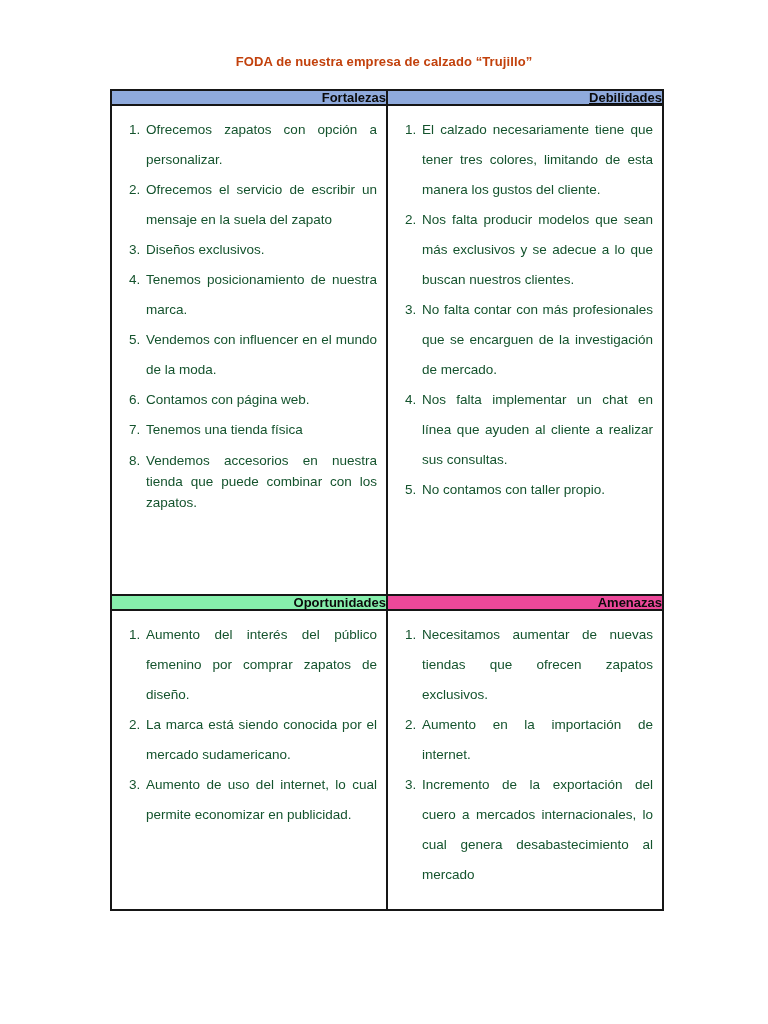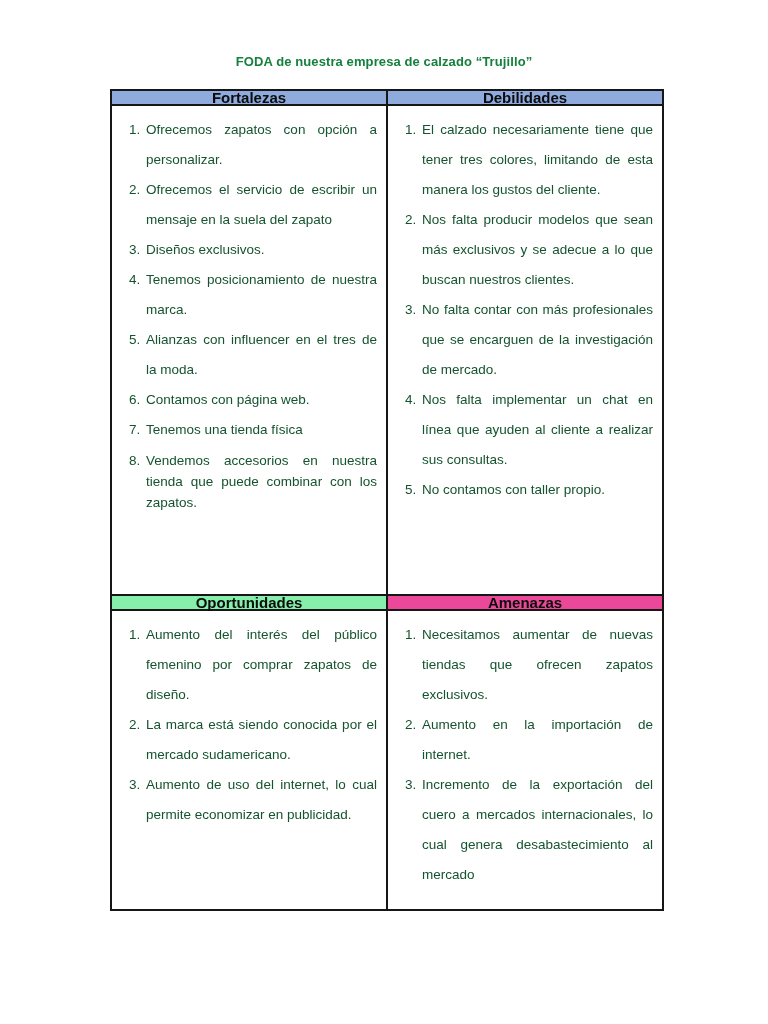--- a/index.html
+++ b/index.html
@@ -17,41 +17,41 @@
     overflow: hidden;
   }
   .doc-title {
     position: absolute;
     top: 54px;
     left: 0;
     width: 768px;
     text-align: center;
     font-size: 13px;
     font-weight: bold;
-    color: #15803d;
+    color: #c2410c;
     letter-spacing: 0.1px;
   }
   table.swot {
     position: absolute;
     top: 89px;
     left: 110px;
     width: 548px;
     border-collapse: collapse;
     table-layout: fixed;
   }
   table.swot td {
     border: 2px solid #161616;
     padding: 0;
     width: 274px;
   }
   tr.hdr td {
     height: 13px;
-    text-align: center;
+    text-align: right;
     vertical-align: middle;
-    font-size: 15px;
+    font-size: 13px;
     font-weight: bold;
     color: #0b0b0b;
     line-height: 13px;
   }
   tr.body td {
     vertical-align: top;
     background: #ffffff;
   }
   tr.body.r1 td { height: 488px; }
   tr.body.r2 td { height: 298px; }
@@ -85,21 +85,21 @@
       <td style="background-color: rgb(143, 170, 220);">Fortalezas</td>
       <td style="background-color: rgb(143, 170, 220); text-decoration: underline;">Debilidades</td>
     </tr>
     <tr class="body r1">
       <td>
         <ol class="cell-list" id="cell-fortalezas">
               <li>Ofrecemos zapatos con opción a personalizar.</li>
               <li>Ofrecemos el servicio de escribir un mensaje en la suela del zapato</li>
               <li>Diseños exclusivos.</li>
               <li>Tenemos posicionamiento de nuestra marca.</li>
-              <li>Alianzas con influencer en el tres de la moda.</li>
+              <li>Vendemos con influencer en el mundo de la moda.</li>
               <li>Contamos con página web.</li>
               <li>Tenemos una tienda física</li>
               <li>Vendemos accesorios en nuestra tienda que puede combinar con los zapatos.</li>
             </ol>
       </td>
       <td>
         <ol class="cell-list" id="cell-debilidades">
               <li>El calzado necesariamente tiene que tener tres colores, limitando de esta manera los gustos del cliente.</li>
               <li>Nos falta producir modelos que sean más exclusivos y se adecue a lo que buscan nuestros clientes.</li>
               <li>No falta contar con más profesionales que se encarguen de la investigación de mercado.</li>

